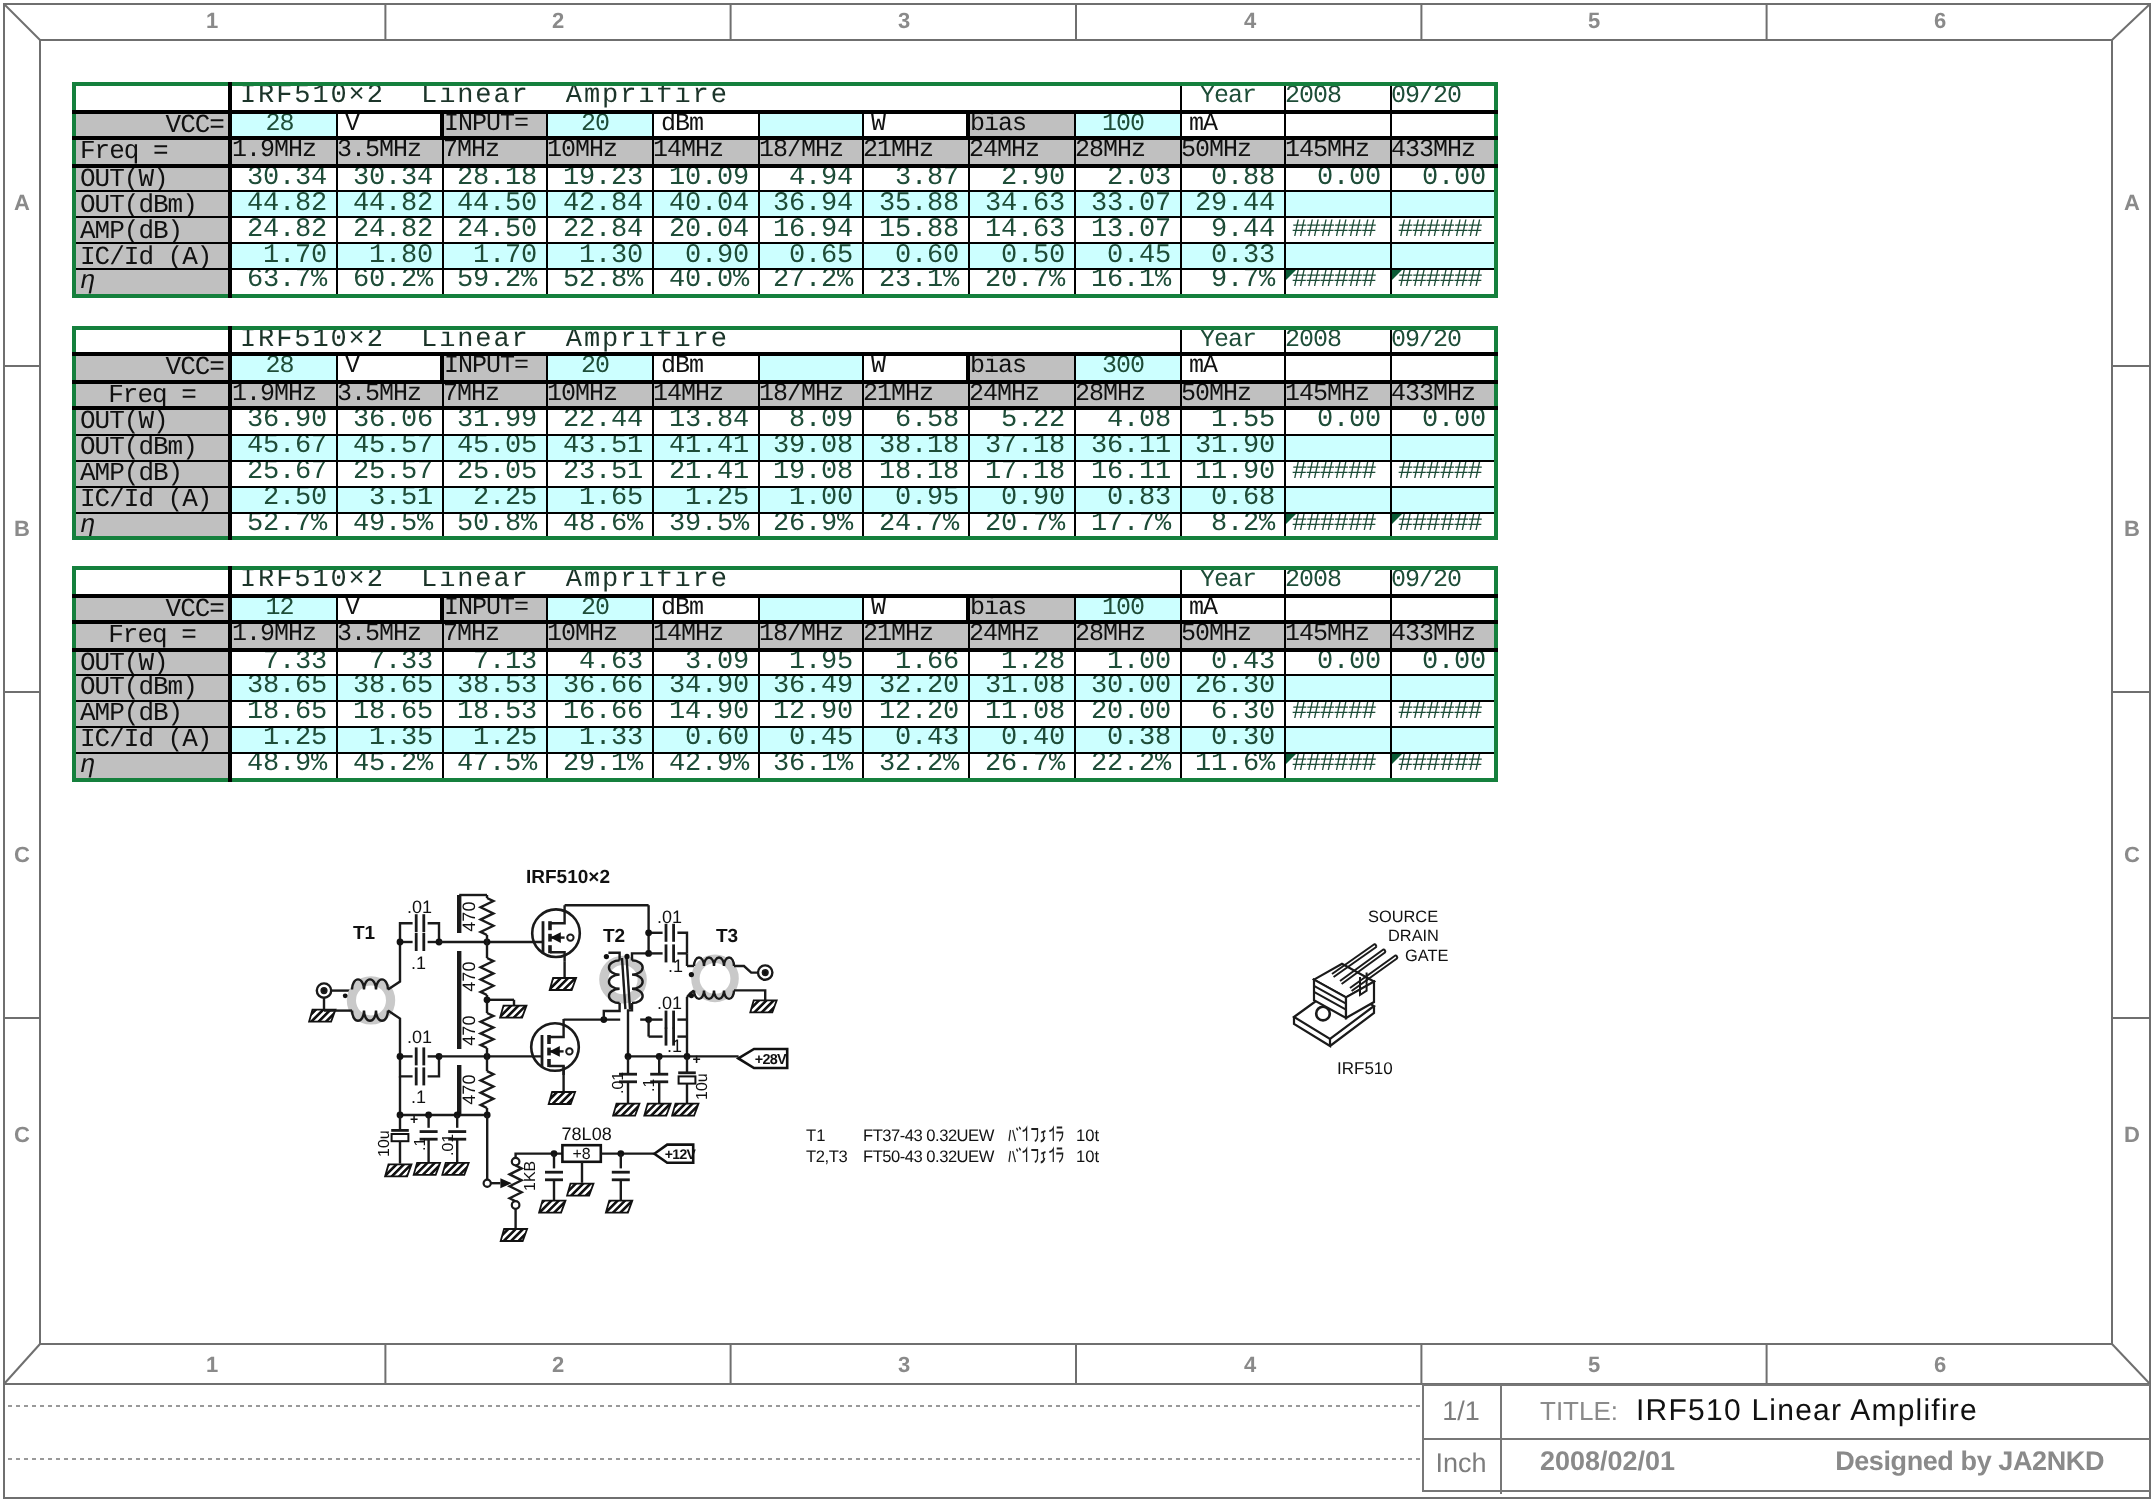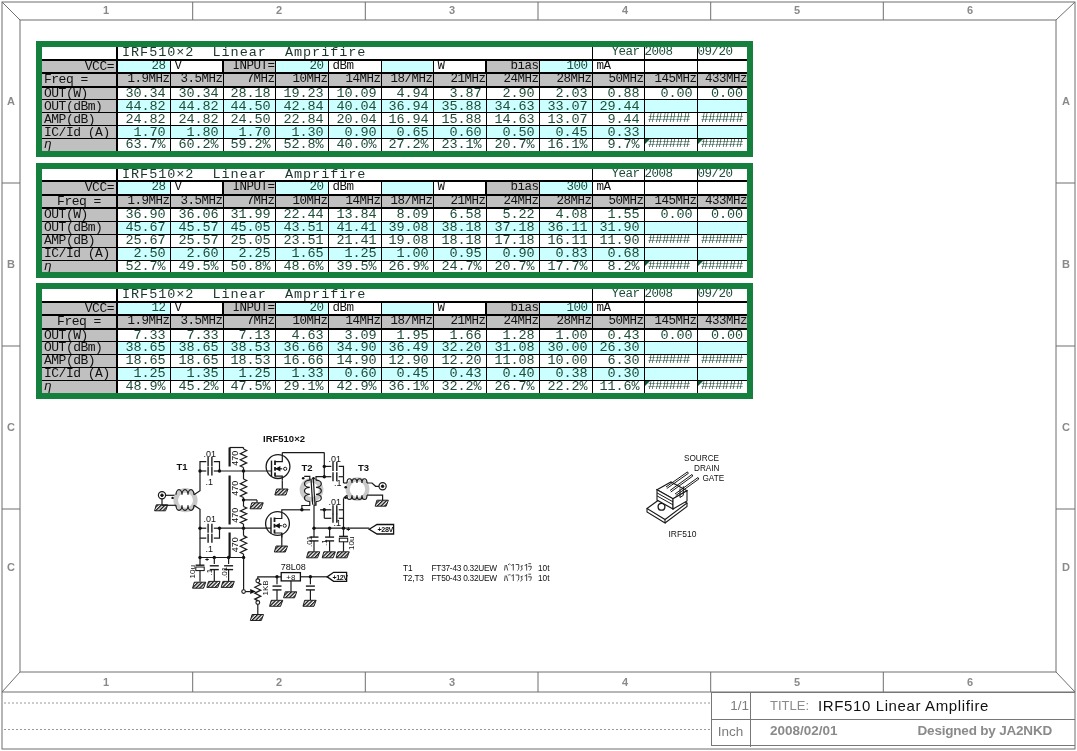--- a/index.html
+++ b/index.html
@@ -2,39 +2,39 @@
 <html><head><meta charset="utf-8"><style>
 *{margin:0;padding:0;box-sizing:border-box}
 body{background:#fff;width:1077px;height:751px;position:relative;overflow:hidden;
  font-family:"Liberation Sans",sans-serif}
 #page{position:absolute;left:0;top:0;width:1077px;height:751px;background:#fff}
 svg.lay{position:absolute;left:0;top:0}
 table.t{position:absolute;left:36px;border-collapse:collapse;table-layout:fixed;width:712px;
  font-family:"Liberation Mono",monospace;font-size:12.5px;color:#111}
 table.t td{border:1px solid #000;height:13.05px;padding:0;overflow:hidden;white-space:nowrap;
  letter-spacing:-0.5px;line-height:11.5px}
-table.t{border:6px solid #15803d}
+table.t{border:2px solid #15803d}
 table.t td:first-child{border-right:2px solid #000}
 tr.r1 td{border-bottom:2px solid #000}
 tr.r2 td{border-bottom:2px solid #000}
 tr.r3 td{border-bottom:2px solid #000}
 table.t td.g{background:#c0c0c0}
 table.t td.c{background:#ccffff}
 table.t td.w{background:#fff}
 table.t td.vl{text-align:right;padding-right:2px;font-size:13px;letter-spacing:-0.5px}
 table.t td.ll{text-align:left;padding-left:2px;font-size:13px;letter-spacing:-0.5px}
 table.t td.fl{text-align:left;padding-left:2px;font-size:13px;letter-spacing:-0.5px}
 table.t td.fc{text-align:center;font-size:13px;letter-spacing:-0.5px}
-table.t td.ctr{text-align:right}
-table.t td.vr{color:#1e4d38;text-align:right;padding-right:4px}
+table.t td.ctr{text-align:left}
+table.t td.vr{color:#1e4d38;text-align:center;padding-right:4px}
 table.t td.un{text-align:left;padding-left:4px}
 table.t td.num{color:#1e4d38;text-align:right;padding-right:4px;letter-spacing:-0.1px;font-size:13.5px}
 table.t td.bl2{border-left:2px solid #000}
 table.t td.ttl{color:#1c352a;text-align:left;padding-left:4px;letter-spacing:0.95px;font-size:13.5px}
-table.t td.yr{color:#1e4d38;text-align:right;padding-right:4px}
+table.t td.yr{color:#1e4d38;text-align:center;padding-right:4px}
 table.t td.yc{color:#1e4d38;text-align:left}
 table.t td.hsh{font-size:12.6px;letter-spacing:-0.6px;text-align:left;padding-left:3.5px}
 table.t td.tri{position:relative}
 table.t td.tri::before{content:"";position:absolute;left:0;top:0;border-style:solid;
  border-width:5px 5px 0 0;border-color:#0a5a35 transparent transparent transparent}
 #tblock{position:absolute;left:711px;top:692px;width:364px;height:54px;
  border-left:1px solid #777;border-top:1px solid #777;border-bottom:1px solid #777;
  font-family:"Liberation Sans",sans-serif}
 #tblock .row1{position:absolute;left:0;top:0;width:100%;height:26.5px;border-bottom:1px solid #777}
 #tblock .cdiv{position:absolute;left:37.5px;top:0;width:1px;height:54px;background:#777}
@@ -632,21 +632,21 @@
           <td class="w num">18.18</td>
           <td class="w num">17.18</td>
           <td class="w num">16.11</td>
           <td class="w num">11.90</td>
           <td class="w num hsh">######</td>
           <td class="w num hsh">######</td>
         </tr>
 <tr class="dr">
           <td class="g ll">IC/Id (A)</td>
           <td class="c num">2.50</td>
-          <td class="c num">2.60</td>
+          <td class="c num">3.51</td>
           <td class="c num">2.25</td>
           <td class="c num">1.65</td>
           <td class="c num">1.25</td>
           <td class="c num">1.00</td>
           <td class="c num">0.95</td>
           <td class="c num">0.90</td>
           <td class="c num">0.83</td>
           <td class="c num">0.68</td>
           <td class="c"></td>
           <td class="c"></td>
@@ -756,21 +756,21 @@
 <tr class="dr">
           <td class="g ll">AMP(dB)</td>
           <td class="w num">18.65</td>
           <td class="w num">18.65</td>
           <td class="w num">18.53</td>
           <td class="w num">16.66</td>
           <td class="w num">14.90</td>
           <td class="w num">12.90</td>
           <td class="w num">12.20</td>
           <td class="w num">11.08</td>
-          <td class="w num">10.00</td>
+          <td class="w num">20.00</td>
           <td class="w num">6.30</td>
           <td class="w num hsh">######</td>
           <td class="w num hsh">######</td>
         </tr>
 <tr class="dr">
           <td class="g ll">IC/Id (A)</td>
           <td class="c num">1.25</td>
           <td class="c num">1.35</td>
           <td class="c num">1.25</td>
           <td class="c num">1.33</td>
@@ -798,21 +798,21 @@
           <td class="w num tri hsh">######</td>
           <td class="w num tri hsh">######</td>
         </tr>
 </tbody>
     </table>
 
 <div id="tblock">
 <div class="row1"></div>
       <div class="cdiv"></div>
 
-<div class="gtxt" style="position:absolute;left:0;top:5px;width:37px;text-align:right;font-size:13.5px">1/1</div>
+<div class="gtxt" style="position:absolute;left:0;top:5px;width:37px;text-align:center;font-size:13.5px">1/1</div>
 
 <div class="gtxt" style="position:absolute;left:0;top:31px;width:37px;text-align:center;font-size:13.5px">Inch</div>
 
 <div style="position:absolute;left:58px;top:5px;font-size:13px;font-weight:normal;color:#8a8a8a">TITLE:</div>
 <div style="position:absolute;left:106px;top:3.5px;font-size:15px;font-weight:normal;letter-spacing:0.62px;color:#111">IRF510 Linear Amplifire</div>
 
 <div style="position:absolute;left:58px;top:30px;font-size:13.5px;font-weight:bold;color:#8a8a8a">2008/02/01</div>
 
 <div style="position:absolute;right:23px;top:30px;font-size:13.5px;font-weight:bold;letter-spacing:-0.2px;color:#8a8a8a">Designed by JA2NKD</div>
 </div>

